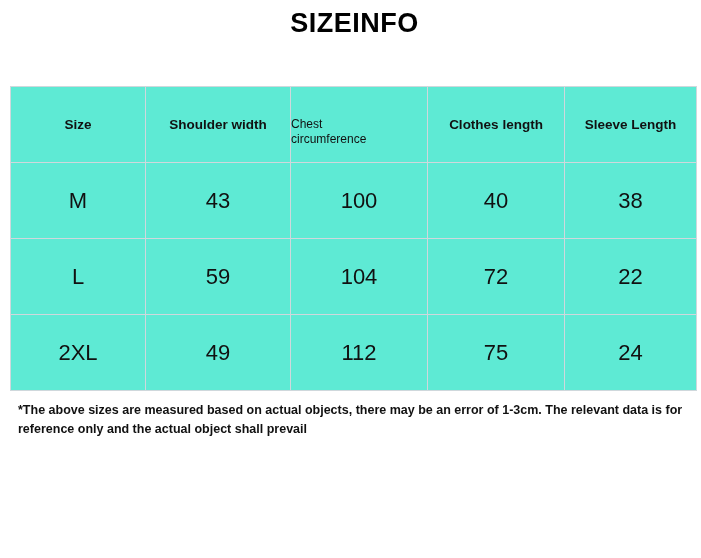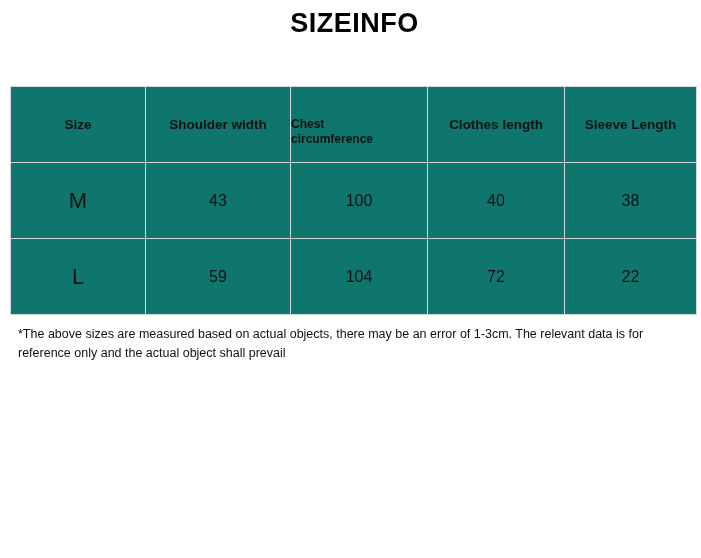--- a/index.html
+++ b/index.html
@@ -30,21 +30,21 @@
     font-family: "Liberation Sans", sans-serif;
   }
   .table-wrap {
     padding: 0 10px;
     box-sizing: border-box;
   }
   table.size-table {
     width: 681px;
     border-collapse: collapse;
     table-layout: fixed;
-    background: #0f766e;
+    background: #5eead4;
     margin-top: 47px;
   }
   table.size-table th,
   table.size-table td {
     border: 1px solid #cfd8dc;
     text-align: center;
     vertical-align: middle;
     padding: 0;
   }
   thead tr.header-row th {
@@ -65,38 +65,38 @@
   }
   th.chest-head {
     text-align: left;
     padding-left: 10px;
     vertical-align: top;
   }
   th.chest-head .hdr-left {
     display: block;
     text-align: left;
     font-size: 12px;
-    font-weight: bold;
+    font-weight: normal;
     line-height: 1.25;
     padding-top: 14px;
     max-width: 92px;
   }
   tbody tr td {
     height: 75px;
-    font-size: 16px;
+    font-size: 22px;
     font-weight: normal;
     color: #111111;
   }
   tbody tr td.size-cell {
     font-size: 22px;
   }
   .footnote {
     padding: 10px 14px 0 18px;
     font-size: 12.5px;
-    font-weight: normal;
+    font-weight: bold;
     line-height: 1.5;
     color: #111111;
     box-sizing: border-box;
   }
 </style>
 </head>
 <body>
 
 <div class="page">
 
@@ -132,19 +132,26 @@
           <td>40</td>
           <td>38</td>
         </tr>
         <tr>
           <td class="size-cell">L</td>
           <td>59</td>
           <td>104</td>
           <td>72</td>
           <td>22</td>
         </tr>
+        <tr>
+          <td class="size-cell">2XL</td>
+          <td>49</td>
+          <td>112</td>
+          <td>75</td>
+          <td>24</td>
+        </tr>
       </tbody>
     </table>
   </div>
 
   <div class="footnote">*The above sizes are measured based on actual objects, there may be an error of 1-3cm. The relevant data is for reference only and the actual object shall prevail</div>
 
 </div>
 
 </body></html>

